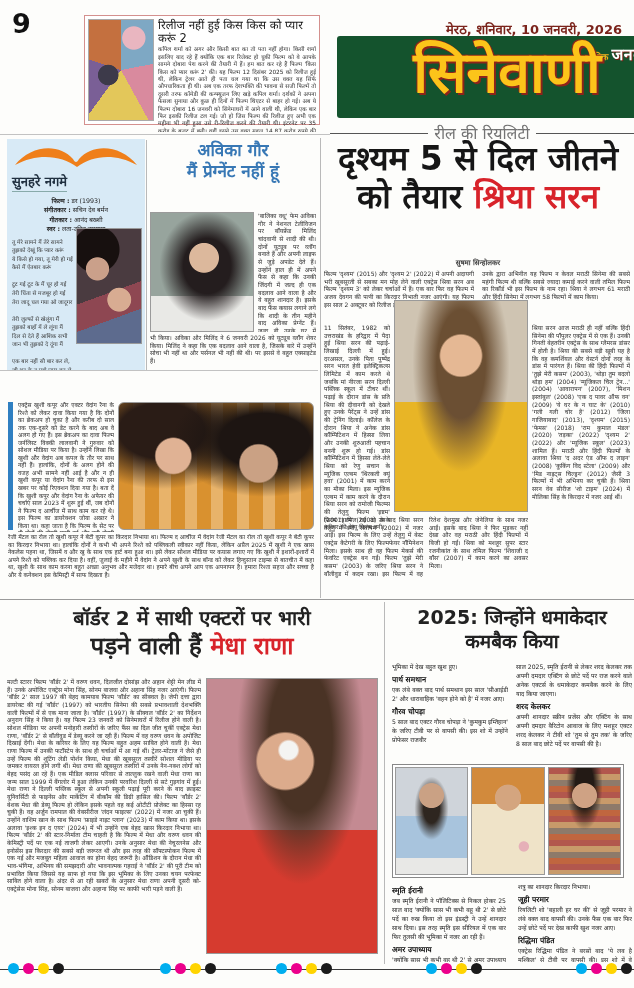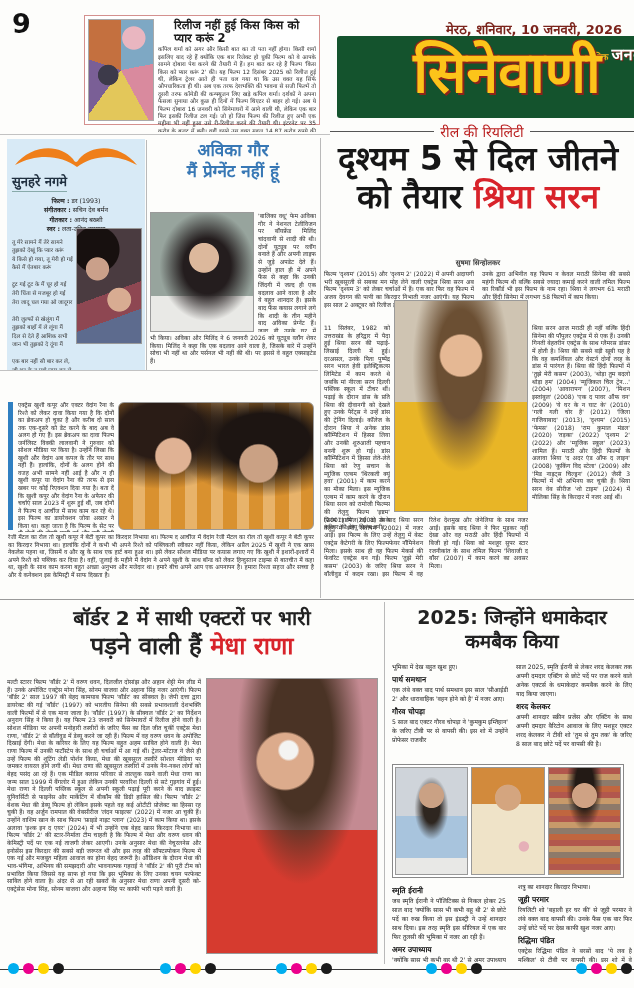--- a/index.html
+++ b/index.html
@@ -15,34 +15,34 @@
 
   
   .page-num{left:12px;top:8px;font-size:27px;font-weight:bold;color:#111;}
   .top-story{left:84px;top:15px;width:236px;height:110px;border:1px solid #d4908e;
              box-sizing:border-box;padding:3px;display:flex;gap:4px;background:#fff;}
   .ts-collage{width:64px;height:100px;flex:none;border:1px solid #aaa;
       background:
         radial-gradient(circle at 70% 18%, #e9b6c0 0 12%, transparent 13%),
         radial-gradient(circle at 30% 55%, #3d3a4a 0 14%, transparent 15%),
         conic-gradient(#7ea8c4 0 22%, #d98a9e 0 42%, #e3c75a 0 60%, #7a5f96 0 80%, #c4703f 0);}
-  .ts-head{font-size:11.5px;font-weight:bold;line-height:1.1;margin:0 0 2px 16px;color:#1a1a1a;}
+  .ts-head{font-size:11.5px;font-weight:normal;line-height:1.1;margin:0 0 2px 0;color:#1a1a1a;}
   .ts-body{font-size:5.8px;}
 
   .mh-date{right:12px;top:20px;font-size:13px;font-weight:bold;color:#7b241c;}
   .mh-box{left:337px;top:36px;width:340px;height:82px;background:#14532d;border-radius:3px;}
   .mh-brand{position:absolute;right:14px;top:7px;font-size:9px;color:#f6b31f;font-weight:bold;}
   .mh-brand b{font-size:16px;color:#ffffff;margin-left:3px;letter-spacing:.5px;
               text-shadow:1px 1px 0 #7a1d12;}
   .mh-title{position:absolute;left:0;right:0;top:8px;text-align:center;font-size:57px;
             font-weight:bold;color:#fcc41a;line-height:1;
             text-shadow:2px 2px 0 #8e241a, -1px -1px 0 #8e241a;}
   .tagline{left:330px;top:122px;width:304px;display:flex;align-items:center;gap:6px;}
   .tagline .rule{flex:1;height:1px;background:#555;}
-  .tagline .txt{font-size:14px;color:#b91c1c;white-space:nowrap;}
+  .tagline .txt{font-size:16px;color:#737373;white-space:nowrap;}
 
   
   .songs{left:7px;top:139px;width:138px;height:232px;background:#d8eaf6;
          box-sizing:border-box;padding:2px 5px;overflow:hidden;}
   .songs svg{display:block;margin:0 auto;}
   .songs-title{font-size:13px;font-weight:bold;color:#203040;border-bottom:1px solid #8aa;
                display:inline-block;padding-bottom:1px;margin-top:-16px;}
   .credits{margin:4px 0 4px 0;font-size:6.3px;line-height:1.5;text-align:center;}
   .credits b{font-weight:bold;}
   .lyrics{display:flex;gap:5px;}

